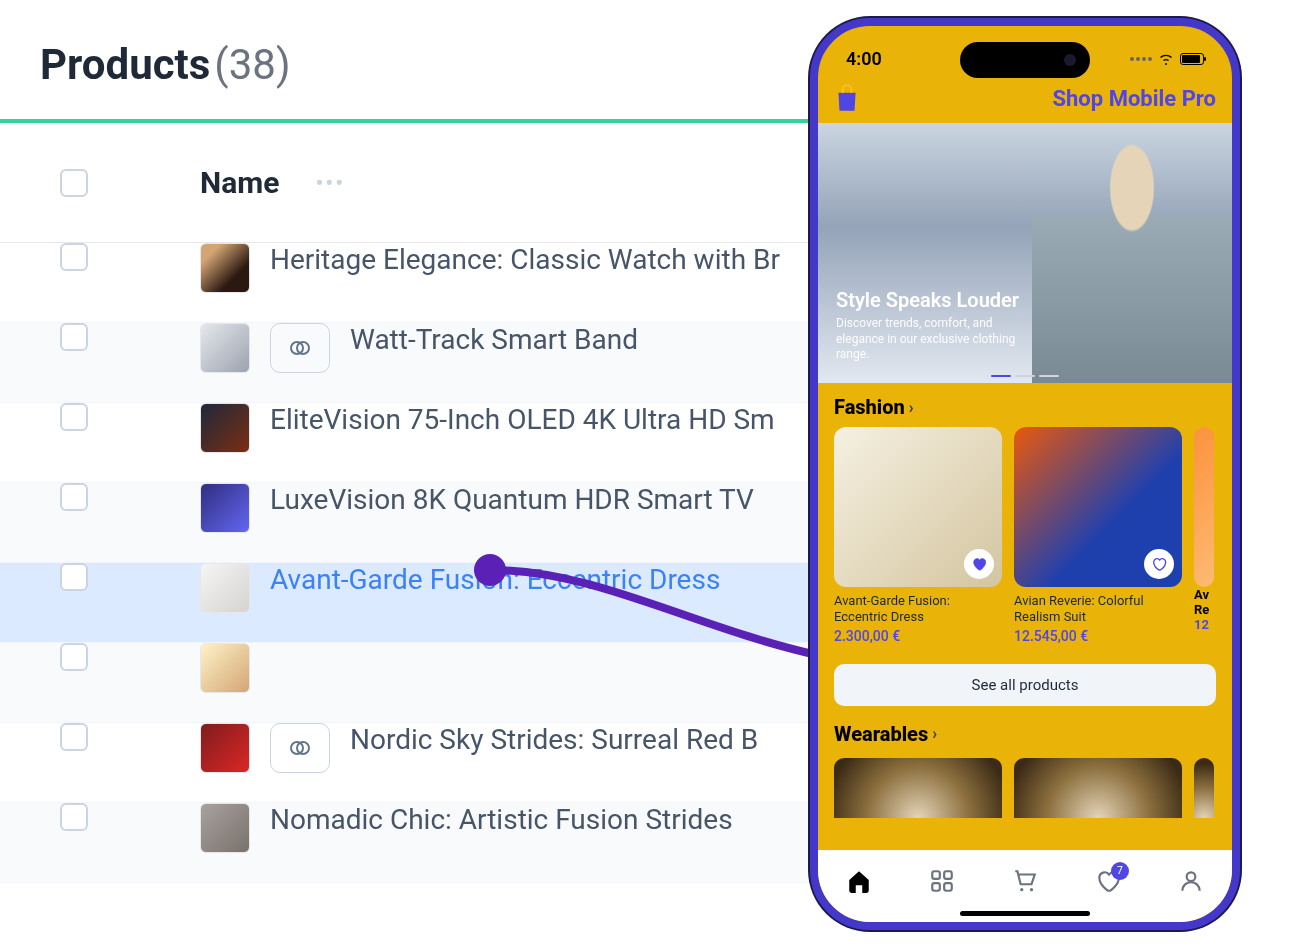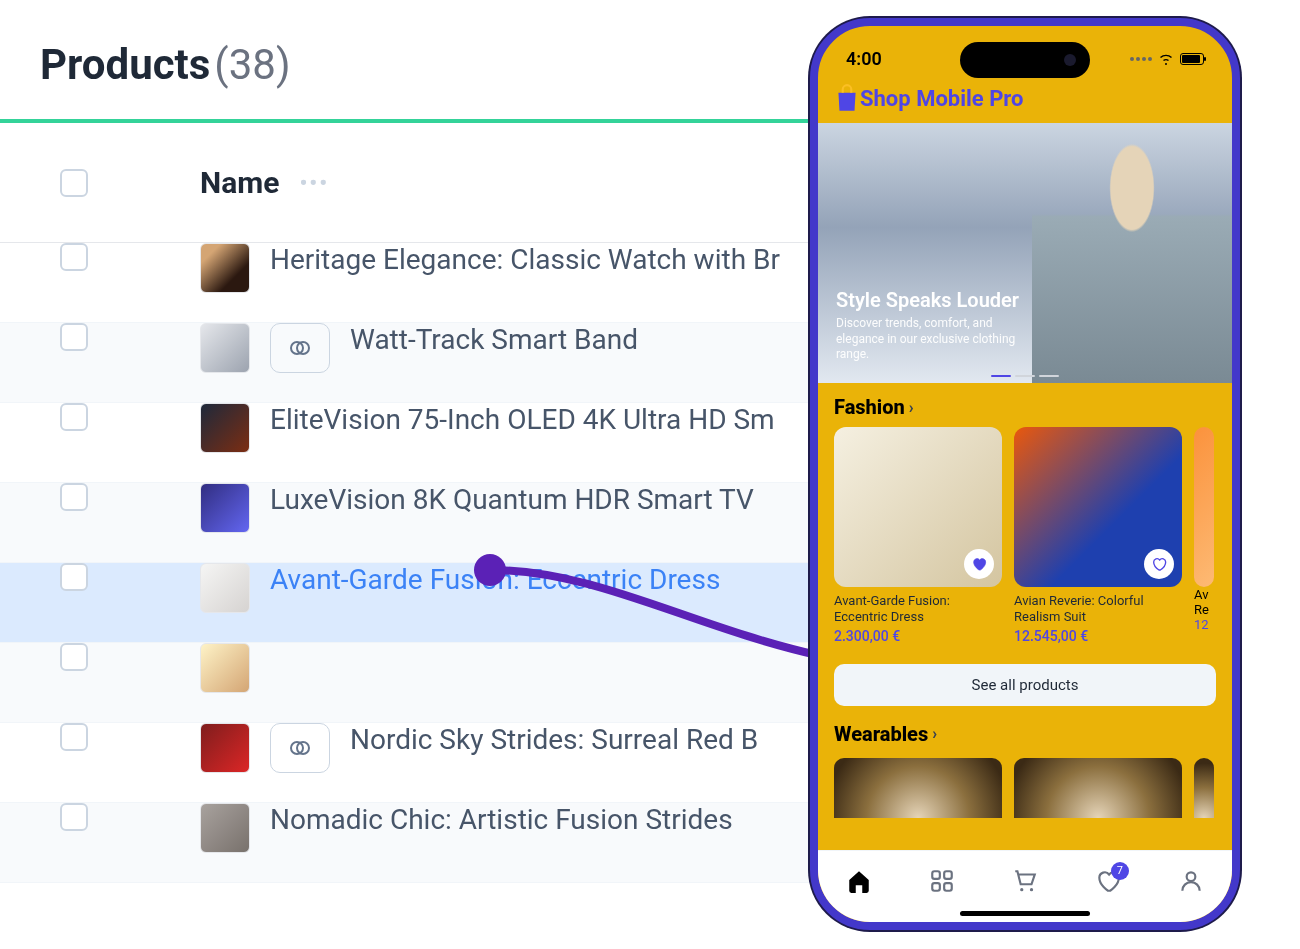--- a/index.html
+++ b/index.html
@@ -8,21 +8,21 @@
   
   .left { position: absolute; left: 0; top: 0; width: 810px; height: 949px; }
   .header { padding: 40px 0 30px 40px; }
   .header h1 { font-size: 42px; font-weight: 700; color: #1f2937; display: inline; }
   .header .count { font-size: 42px; font-weight: 400; color: #6b7280; }
   .green-line { height: 4px; background: #34d399; width: 100%; }
 
   .table { width: 100%; }
   .thead { display: flex; align-items: center; height: 120px; border-bottom: 1px solid #e5e7eb; padding-left: 60px; }
   .th-check { width: 140px; }
-  .th-name { font-size: 30px; font-weight: 700; color: #1f2937; display: flex; align-items: center; gap: 20px; }
+  .th-name { font-size: 30px; font-weight: 700; color: #1f2937; display: flex; align-items: center; gap: 36px; }
   .dots { color: #cbd5e1; font-size: 22px; letter-spacing: 2px; }
 
   .row { display: flex; align-items: flex-start; height: 80px; padding-left: 60px; border-bottom: 1px solid #f1f5f9; }
   .row:nth-child(even) { background: #f8fafc; }
   .row.highlight { background: #dbeafe; }
   .row.highlight .row-name { color: #3b82f6; }
   .cell-check { width: 140px; display: flex; align-items: center; }
   .checkbox { width: 28px; height: 28px; border: 2px solid #cbd5e1; border-radius: 6px; background: #fff; }
   .thumb { width: 50px; height: 50px; border-radius: 6px; border: 1px solid #e5e7eb; flex-shrink: 0; margin-right: 20px; display: flex; align-items: center; justify-content: center; }
   .variant-btn { width: 60px; height: 50px; border: 1px solid #cbd5e1; border-radius: 10px; display: flex; align-items: center; justify-content: center; margin-right: 20px; color: #64748b; }
@@ -46,21 +46,21 @@
   .notch::after { content:""; position:absolute; right:14px; top:12px; width:12px; height:12px; background:#1a1a2e; border-radius:50%; }
 
   .status-bar { display: flex; justify-content: space-between; align-items: center; padding: 22px 28px 8px; font-size: 18px; font-weight: 600; }
   .status-right { display: flex; gap: 6px; align-items: center; }
   .sig-dots { display:flex; gap:2px; } .sig-dots span{ width:4px;height:4px;background:#666;border-radius:50%;}
   .wifi-i { width:16px;height:12px; }
   .batt { width: 24px; height: 12px; border: 1.5px solid #000; border-radius: 3px; position: relative; }
   .batt::after { content:""; position:absolute; right:-3px; top:3px; width:2px; height:4px; background:#000; border-radius:1px; }
   .batt::before { content:""; position:absolute; left:1px; top:1px; width:18px; height:8px; background:#000; border-radius:1px; }
 
-  .app-header { display: flex; align-items: center; padding: 6px 16px 10px; }
+  .app-header { display: flex; align-items: center; padding: 6px 16px 10px; justify-content: space-between; }
   .bag { width: 26px; height: 30px; position:relative; }
   .bag svg{ width:100%; height:100%; }
   .app-name { font-size: 22px; font-weight: 700; color: #4f46e5; }
 
   .hero { margin: 0 0 8px; height: 260px; background: linear-gradient(180deg,#cbd5e1 0%,#94a3b8 40%,#e2e8f0 100%); position: relative; overflow:hidden; }
   .hero-person { position:absolute; right:0; top:0; width:200px; height:260px; background: radial-gradient(ellipse at 50% 25%, #e5d4b8 0%, #e5d4b8 15%, transparent 16%), linear-gradient(180deg, transparent 35%, #9aabb5 36%, #7a8a94 100%);}
   .hero-text { position: absolute; left: 18px; bottom: 20px; color: #fff; }
   .hero-title { font-size: 20px; font-weight: 600; margin-bottom: 4px; }
   .hero-sub { font-size: 12px; max-width: 200px; line-height: 1.3; opacity:.95; }
   .hero-dots { position:absolute; bottom:6px; left:50%; transform:translateX(-50%); display:flex; gap:4px; }
@@ -73,21 +73,21 @@
   .cards { display: flex; gap: 12px; overflow: hidden; }
   .card { width: 168px; flex-shrink: 0; }
   .card-img { width: 168px; height: 160px; border-radius: 12px; position: relative; }
   .ci0 { background: linear-gradient(135deg,#f5f0e1,#d4c5a0); }
   .ci1 { background: linear-gradient(135deg,#ea580c,#1e40af 60%); }
   .ci2 { background: linear-gradient(135deg,#fb923c,#fdba74); }
   .heart-btn { position: absolute; right: 8px; bottom: 8px; width: 30px; height: 30px; background: #fff; border-radius: 50%; display: flex; align-items: center; justify-content: center; }
   .heart-btn.filled svg path{ fill:#4f46e5; stroke:#4f46e5; }
   .card-name { font-size: 13px; color: #1f2937; margin-top: 6px; line-height: 1.25; }
   .card-price { font-size: 14px; color: #4f46e5; font-weight: 500; margin-top: 2px; }
-  .card-peek { width: 17px; }
+  .card-peek { width: 17px; font-weight: bold; }
   .peek-name, .peek-price { font-size: 13px; white-space:nowrap; }
   .peek-price { color:#4f46e5; }
 
   .see-all { margin: 16px 16px 12px; padding: 12px; text-align: center; background: #f1f5f9; border-radius: 10px; font-size: 15px; color: #1f2937; }
 
   .wear-row { display:flex; gap:12px; padding: 0 16px; }
   .wear-img { width:168px; height:60px; border-radius:10px 10px 0 0; background: radial-gradient(circle at 50% 100%, #e5d4b8, #8b6f3e 50%, #3b2a15 90%); }
 
   .tabbar { position: absolute; bottom: 0; left: 0; right: 0; height: 72px; background: #fff; border-top: 1px solid #f1f5f9; display: flex; justify-content: space-around; align-items: center; padding-bottom: 12px; }
   .tab-icon { width: 26px; height: 26px; color: #6b7280; position: relative; }

